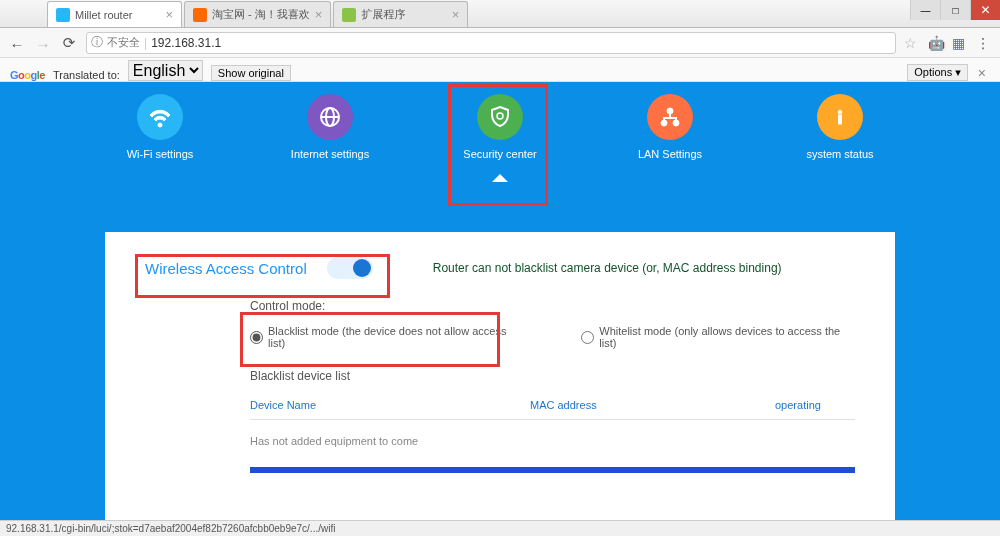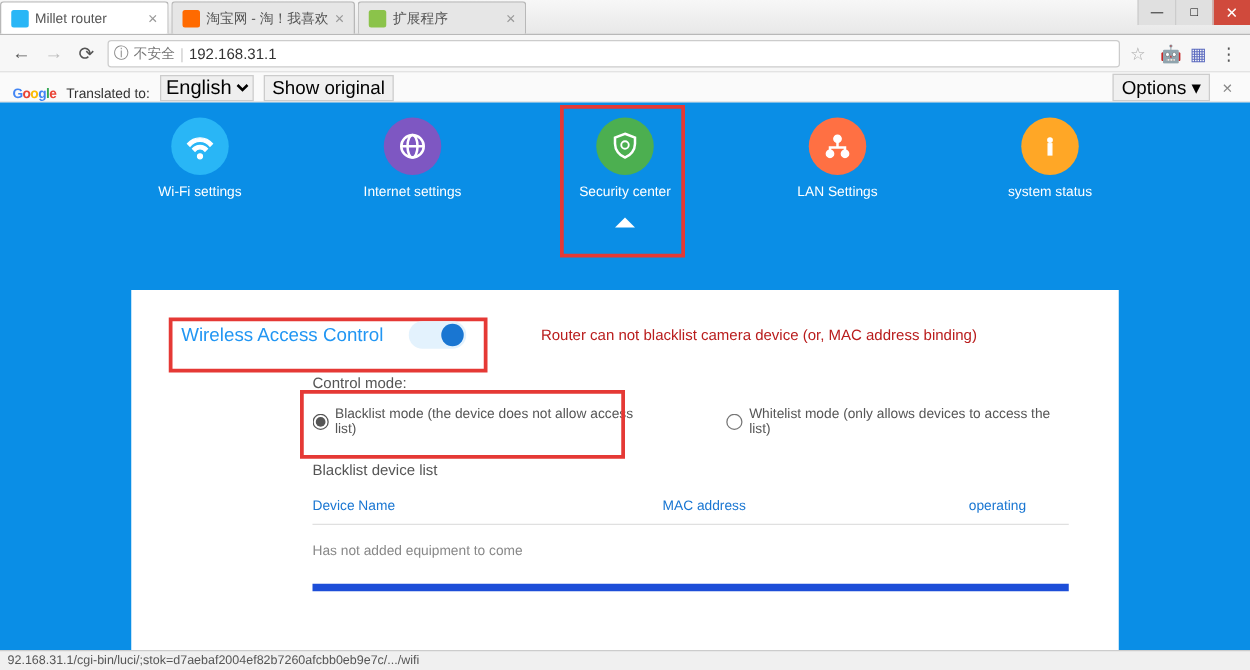--- a/index.html
+++ b/index.html
@@ -1,19 +1,19 @@
 <!DOCTYPE html>
 <html><head>
 <meta charset="utf-8">
 <style>
   * { box-sizing: border-box; margin: 0; padding: 0; font-family: "Segoe UI", Arial, sans-serif; }
   body { width: 1000px; height: 536px; overflow: hidden; background: #f0f0f0; font-size: 12px; }
 
   
-  .tabbar { height: 28px; background: linear-gradient(#f7f7f7,#e8e8e8); display: flex; align-items: flex-end; border-bottom: 1px solid #b8b8b8; position: relative; }
+  .tabbar { height: 28px; background: linear-gradient(#f7f7f7,#e8e8e8); display: flex; align-items: flex-end; border-bottom: 1px solid #b8b8b8; position: relative; padding-left: 47px; }
   .tab { height: 26px; min-width: 135px; background: #fff; display: flex; align-items: center; padding: 0 8px; border: 1px solid #b8b8b8; border-bottom: none; border-radius: 3px 3px 0 0; margin-right: 2px; font-size: 11px; color: #555; gap:5px;}
   .tab.inactive { background: #e6e6e6; }
   .tab .favicon { width: 14px; height: 14px; background:#29b6f6; border-radius:2px; flex:none;}
   .tab.inactive .favicon { background:#ff6a00;}
   .tab.ext .favicon { background:#8bc34a;}
   .tab .close { margin-left:auto; color:#999; font-size:13px; cursor:pointer;}
   .winbtns { position:absolute; right:0; top:0; display:flex; height:20px;}
   .winbtns div { width:30px; height:20px; display:flex; align-items:center; justify-content:center; background:#e0e0e0; border-left:1px solid #ccc; font-size:10px;}
   .winbtns .cx { background:#d04a3c; color:#fff; font-size:12px;}
 
@@ -23,40 +23,40 @@
   .url .warn { color:#777; font-size:11px;}
   .righticons { display:flex; gap:8px; align-items:center;}
   .righticons span { width:16px; height:16px; display:inline-block;}
   .ic-star { color:#aaa; font-size:14px;}
   .ic-menu { font-size:14px; color:#555;}
 
   .translatebar { height:24px; background:#fafafa; border-bottom:1px solid #e0e0e0; display:flex; align-items:flex-end; padding:0 10px; gap:8px; font-size:11px; color:#333;}
   .googlelogo { font-weight:bold; letter-spacing:-0.5px;}
   .googlelogo span:nth-child(1){color:#4285F4;} .googlelogo span:nth-child(2){color:#EA4335;} .googlelogo span:nth-child(3){color:#FBBC05;} .googlelogo span:nth-child(4){color:#4285F4;} .googlelogo span:nth-child(5){color:#34A853;} .googlelogo span:nth-child(6){color:#EA4335;}
   .translatebar select { font-size:16px; border:1px solid #ccc;}
-  .translatebar button { font-size:15px; border:1px solid #ccc; background:#f0f0f0; padding:1px 6px; cursor:pointer;}
+  .translatebar button { font-size:11px; border:1px solid #ccc; background:#f0f0f0; padding:1px 6px; cursor:pointer;}
   .translatebar .right { margin-left:auto; display:flex; gap:6px; align-items:center;}
   .translatebar .close { color:#888; font-size:14px; cursor:pointer; padding:0 4px;}
 
   
   .page { height: calc(536px - 28px - 30px - 24px - 16px); background:#0a8ee6; overflow:hidden; position:relative;}
   .topnav { height:110px; display:flex; justify-content:center; align-items:flex-start; padding-top:12px; gap:90px;}
   .navitem { width:80px; display:flex; flex-direction:column; align-items:center; gap:8px; color:#fff; font-size:11px; cursor:pointer; position:relative;}
   .navicon { width:46px; height:46px; border-radius:50%; display:flex; align-items:center; justify-content:center;}
   .ni-wifi { background:#29b6f6;} .ni-net { background:#7e57c2;} .ni-sec { background:#4caf50;} .ni-lan { background:#ff7043;} .ni-sys { background:#ffa726;}
   .navicon svg { width:24px; height:24px; fill:#fff; stroke:#fff; }
   .navitem.active::after { content:""; position:absolute; bottom:-22px; left:50%; transform:translateX(-50%); border:8px solid transparent; border-bottom-color:#fff;}
   .redbox { border:3px solid #e53935; position:absolute;}
 
   .panel { position:absolute; top:150px; left:105px; right:105px; bottom:0; background:#fff; padding:25px 40px 10px 40px; }
   .section-title { color:#2196f3; font-size:15px; font-weight:normal;}
   .toggle { display:inline-block; width:46px; height:22px; background:#e3f2fd; border-radius:11px; position:relative; vertical-align:middle; margin-left:20px;}
   .toggle .knob { position:absolute; right:2px; top:2px; width:18px; height:18px; background:#1976d2; border-radius:50%;}
   .row1 { display:flex; align-items:center; margin-bottom:20px;}
-  .annotation { margin-left:60px; color:#b91c1c; font-size:12px;}
+  .annotation { margin-left:60px; color:#14532d; font-size:12px;}
 
   .subblock { margin-left:105px; max-width:620px;}
   .label { color:#555; font-size:12px; margin-bottom:12px;}
   .radios { display:flex; gap:60px; font-size:11px; color:#555; margin-bottom:20px;}
   .radios label { display:flex; align-items:center; gap:5px; cursor:pointer;}
   .radios input { accent-color:#555;}
 
   .list-title { color:#555; font-size:12px; margin:18px 0 8px 0;}
   .tablehdr { display:flex; color:#1976d2; font-size:11px; padding:8px 0; border-bottom:1px solid #e0e0e0;}
   .col-name { flex:0 0 280px;} .col-mac { flex:1;} .col-op { flex:0 0 80px;}

